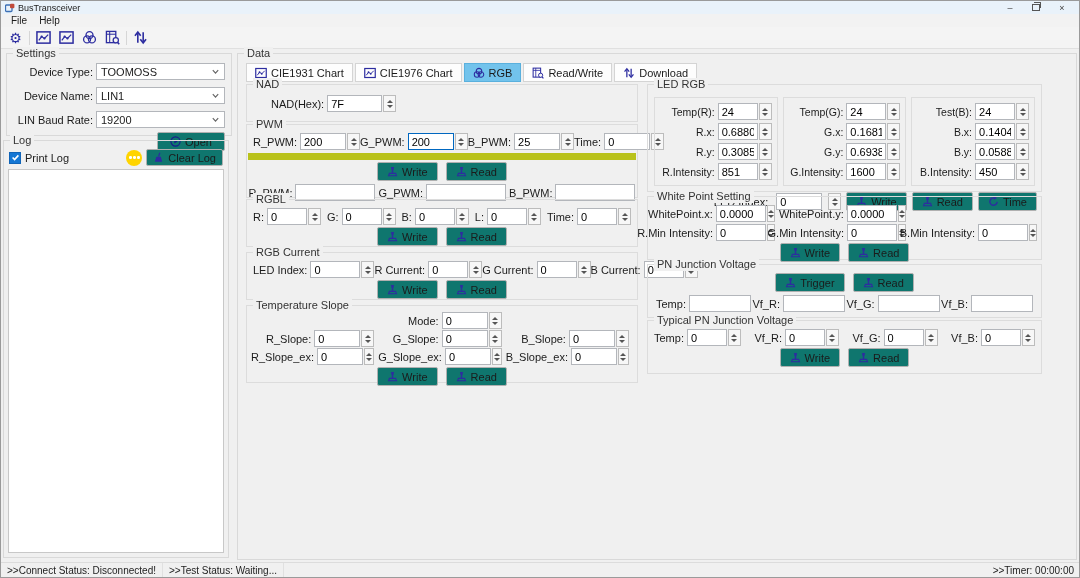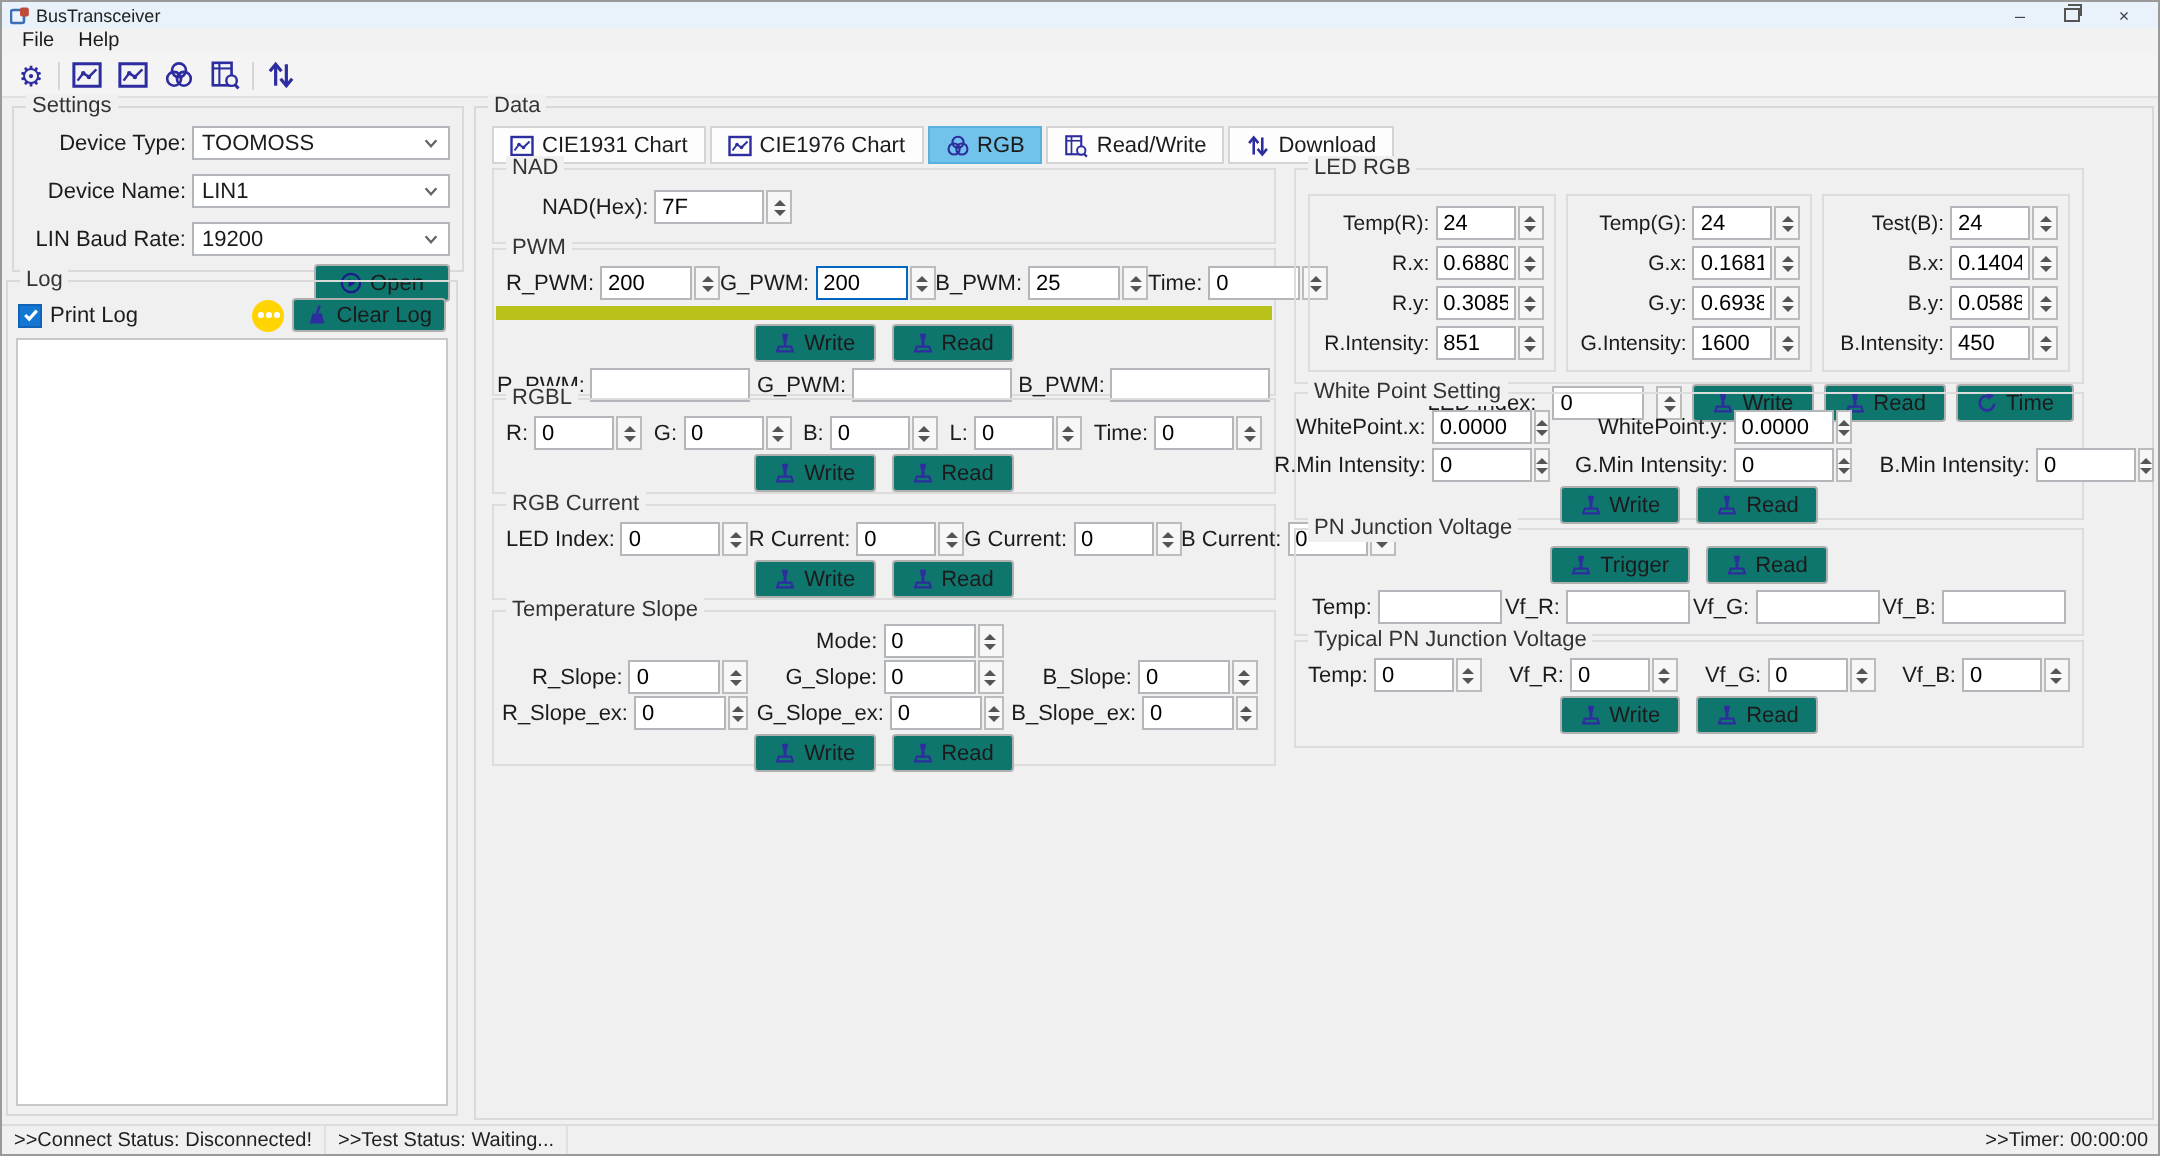--- a/index.html
+++ b/index.html
@@ -74,21 +74,21 @@
   .rbrow{display:flex;justify-content:space-around;align-items:center;margin-top:3px;}
   .nadrow{display:flex;align-items:center;margin:10px 0 0 24px;}
   .trow{display:flex;align-items:center;padding:0 4px;margin-top:6px;}
   .trow.tight{margin-top:1px;}
   .tcell{width:33.33%;display:flex;align-items:center;justify-content:flex-end;padding-right:4px;box-sizing:border-box;}
   .chwrap{display:flex;gap:5px;padding:12px 6px 0 6px;}
   .chan{flex:1;border:1px solid #dcdcdc;padding:2px 5px 5px 3px;}
   .crow{display:flex;align-items:center;margin-top:3px;}
   .crow .lbl{flex:1;text-align:right;font-size:10.5px;}
   .ledrow{display:flex;align-items:center;justify-content:flex-end;gap:5px;margin-top:6px;padding-right:4px;}
-  .wprow{display:flex;align-items:center;margin-top:8px;gap:20px;}
+  .wprow{display:flex;align-items:center;margin-top:8px;}
   .wprow.tight{margin-top:2px;}
   .wpcell{width:33.33%;display:flex;align-items:center;justify-content:flex-end;padding-right:4px;box-sizing:border-box;}
   .pnrow{display:flex;align-items:center;justify-content:space-between;padding:0 8px;margin-top:3px;}
   .brow.mt8{margin-top:8px;}
 
   
   .statusbar{position:absolute;left:0;right:0;bottom:0;height:14px;background:#f0f0f0;
              border-top:1px solid #dcdcdc;display:flex;align-items:center;font-size:10px;color:#222;}
   .stseg{padding:0 6px;border-right:1px solid #e0e0e0;height:100%;display:flex;align-items:center;}
   .sttimer{margin-left:auto;padding-right:5px;}

